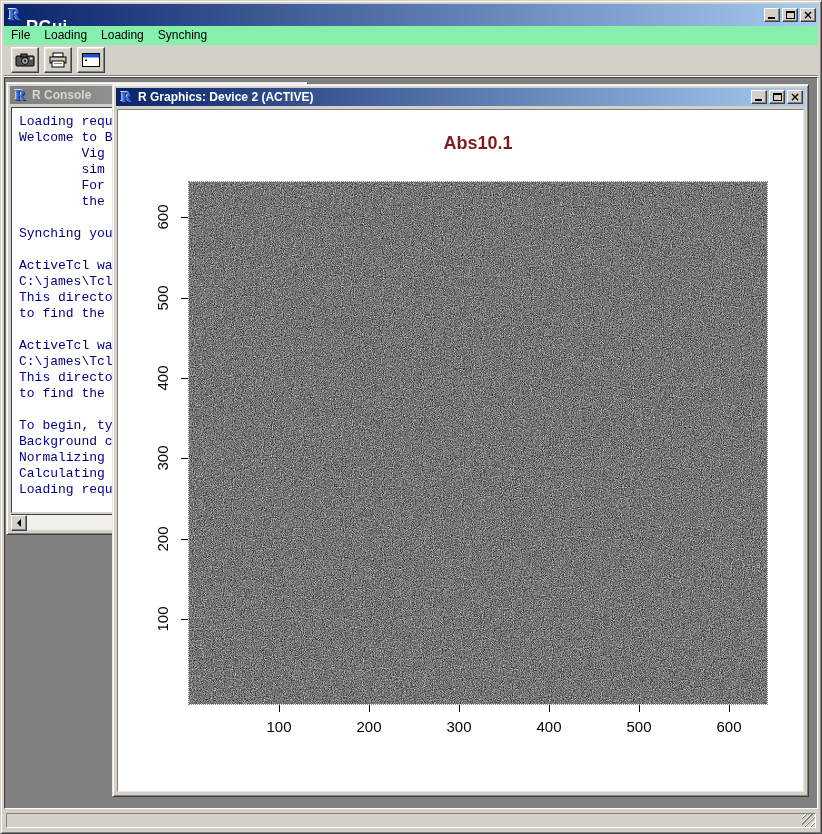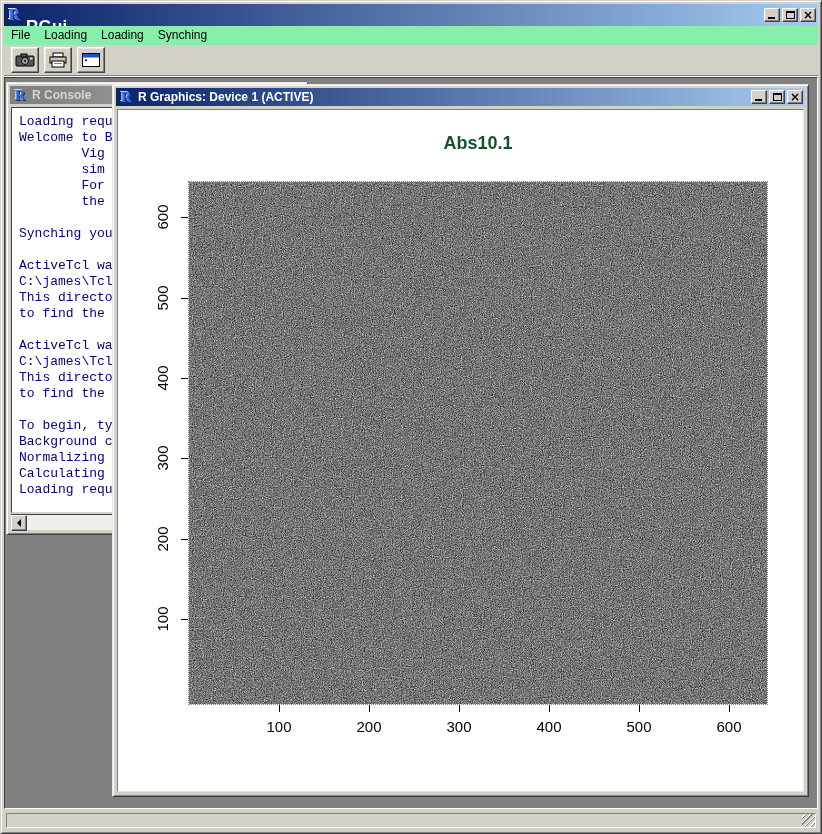--- a/index.html
+++ b/index.html
@@ -117,21 +117,21 @@
   .graphics-window { left:107px; top:6px; width:697px; height:713px; z-index:2; }
   .gfx-client {
     position:absolute; left:4px; top:24px; right:4px; bottom:4px;
     background:#fff;
     border:1px solid; border-color:#808080 #e8e6e0 #e8e6e0 #808080;
   }
 
   
   .plot-title {
     position:absolute; left:71px; width:578px; top:23px;
-    text-align:center; font-size:18px; font-weight:bold; color:#14532d;
+    text-align:center; font-size:18px; font-weight:bold; color:#7f1d1d;
   }
   .plot-image {
     position:absolute; left:71px; top:72px; width:578px; height:522px;
     background:#000; outline:1px dotted #8a8a8a;
   }
   .plot-image svg { display:block; }
   .xtick { position:absolute; top:595px; width:1px; height:7px; background:#000; }
   .ytick { position:absolute; left:63px; width:7px; height:1px; background:#000; }
   .xlab  { position:absolute; top:608px; width:60px; text-align:center; font-size:15px; color:#000; }
   .ylab  {
@@ -225,21 +225,21 @@
       <div class="console-hscroll">
         <button class="scroll-arrow-btn">
             <span class="tri-left"></span>
           </button>
       </div>
     </div>
 
     <div class="child-window graphics-window">
       <div class="child-titlebar active">
         <span class="r-icon">R</span>
-        <span class="title-text">R Graphics: Device 1 (ACTIVE)</span>
+        <span class="title-text">R Graphics: Device 2 (ACTIVE)</span>
         <span class="win-controls">
           <button class="win-btn">
               <span class="glyph-min"></span>
             </button>
           <button class="win-btn">
               <span class="glyph-max"></span>
             </button>
           <button class="win-btn">
               <span class="glyph-x">×</span>
             </button>

